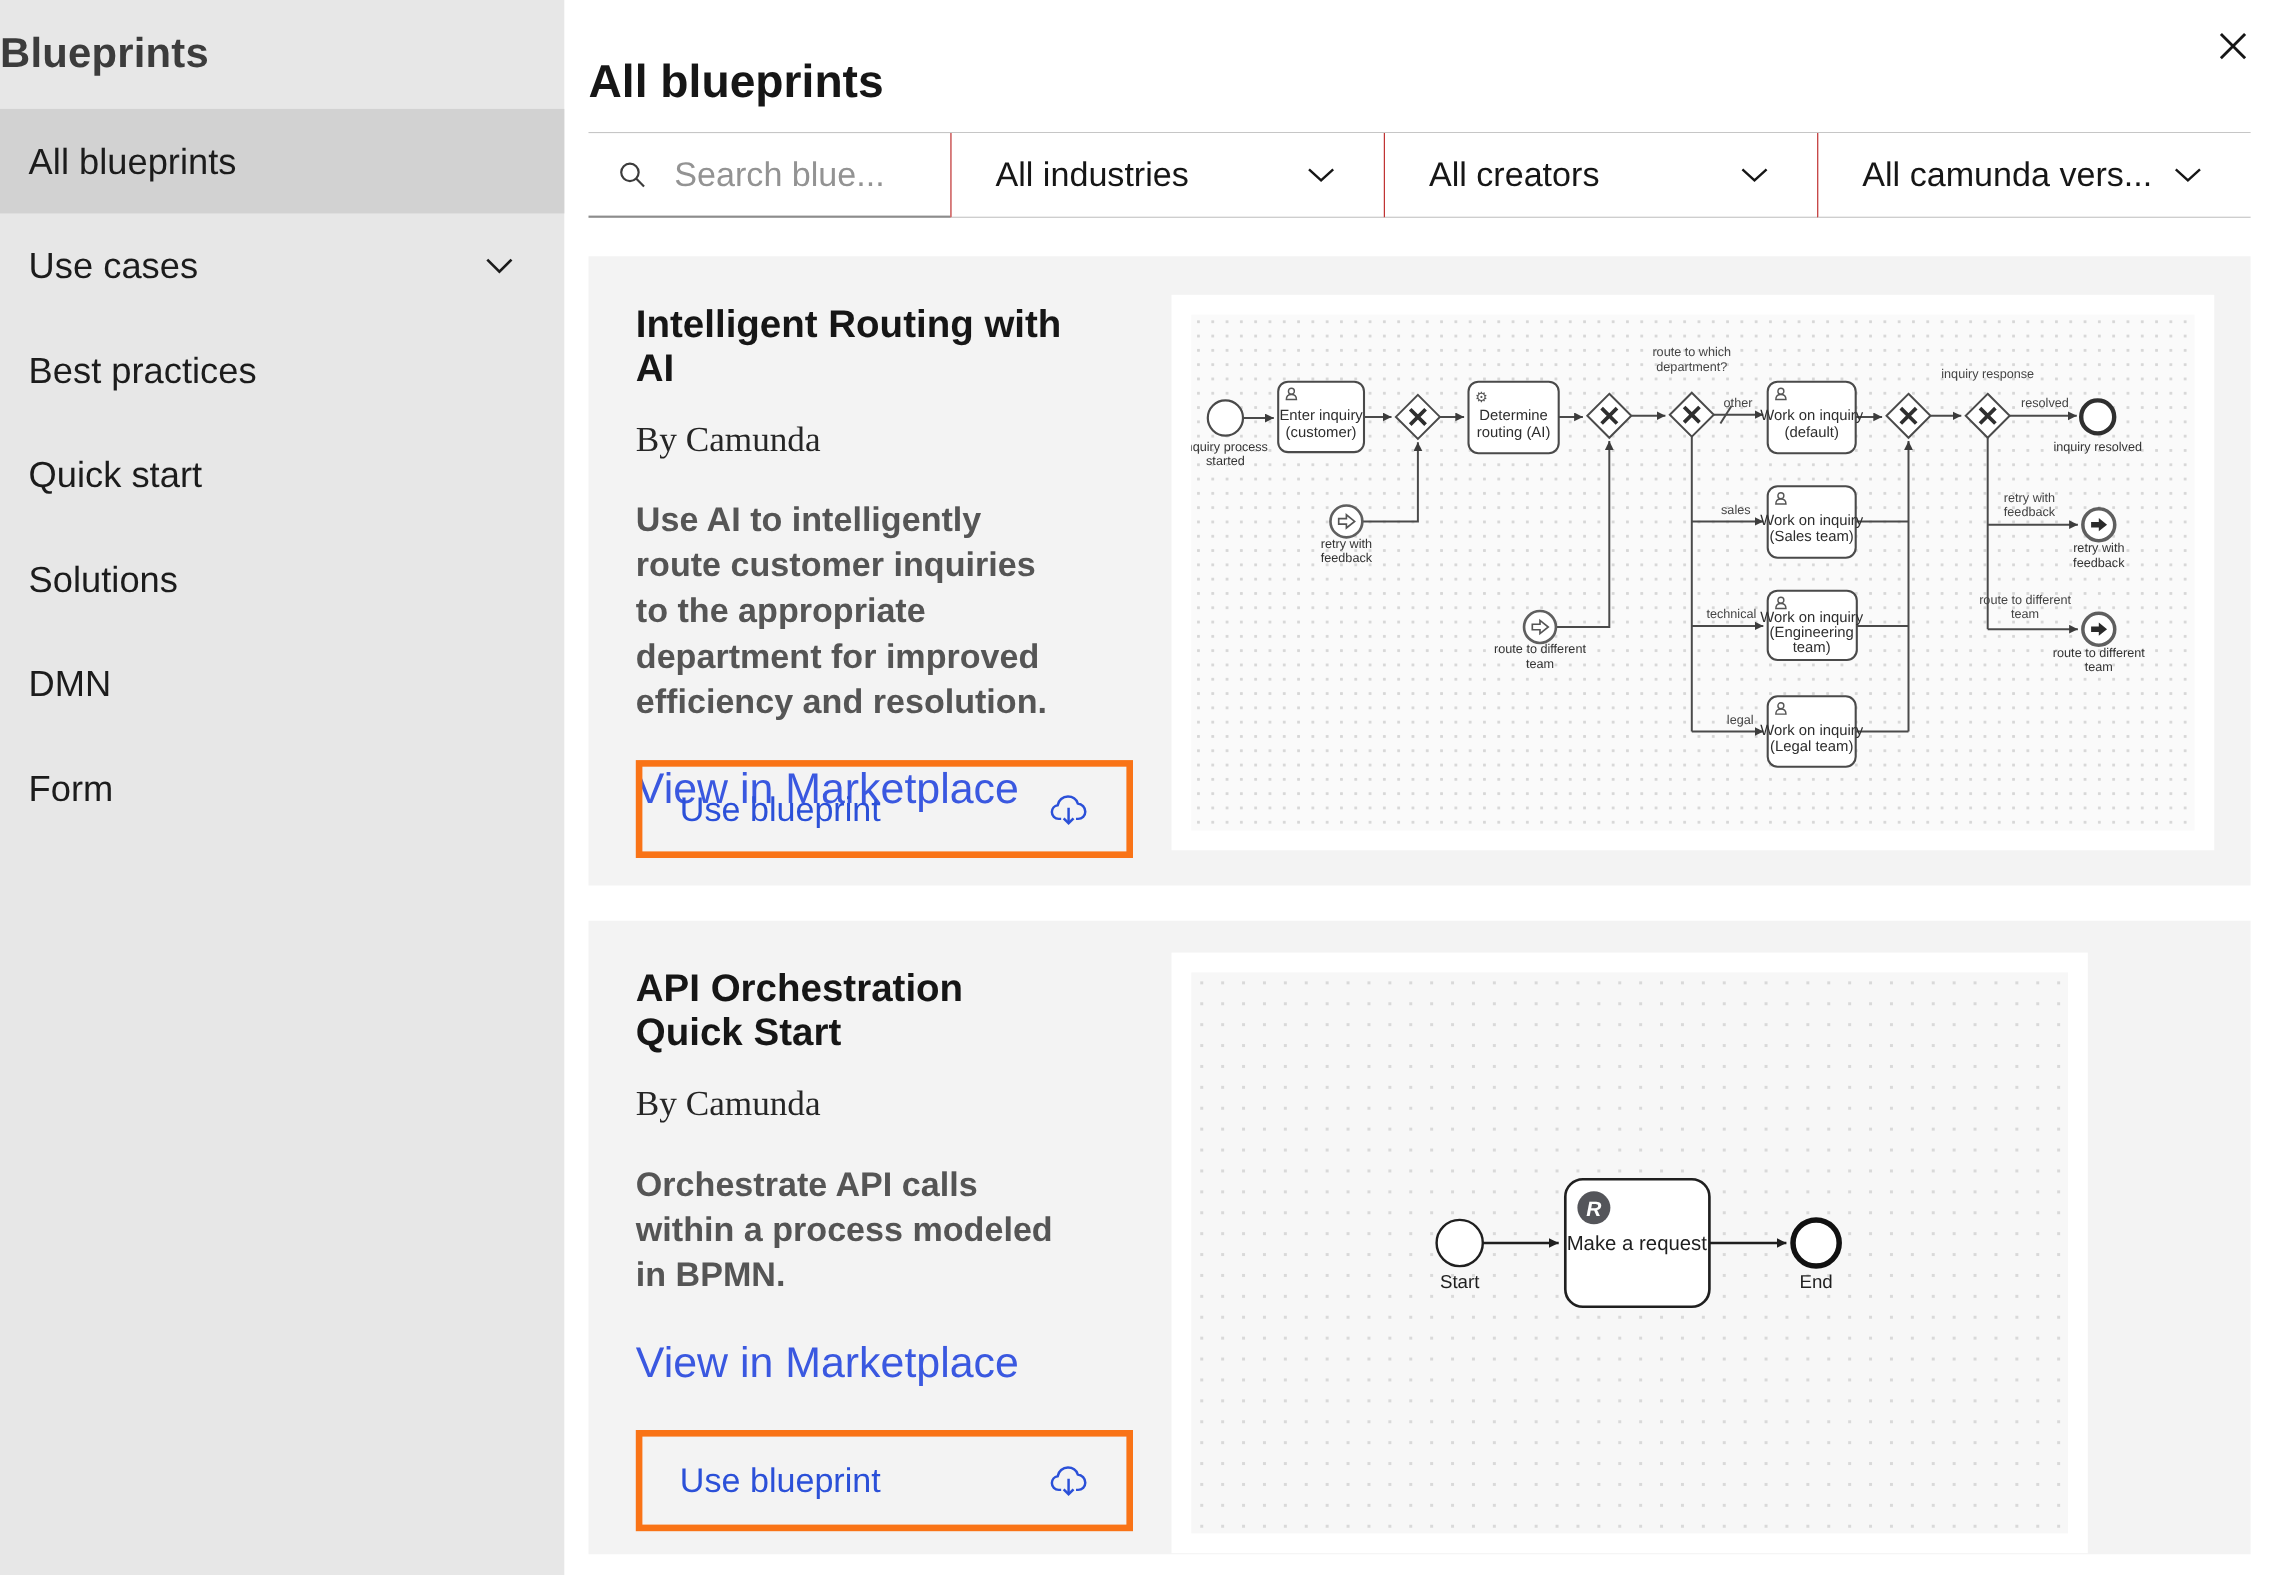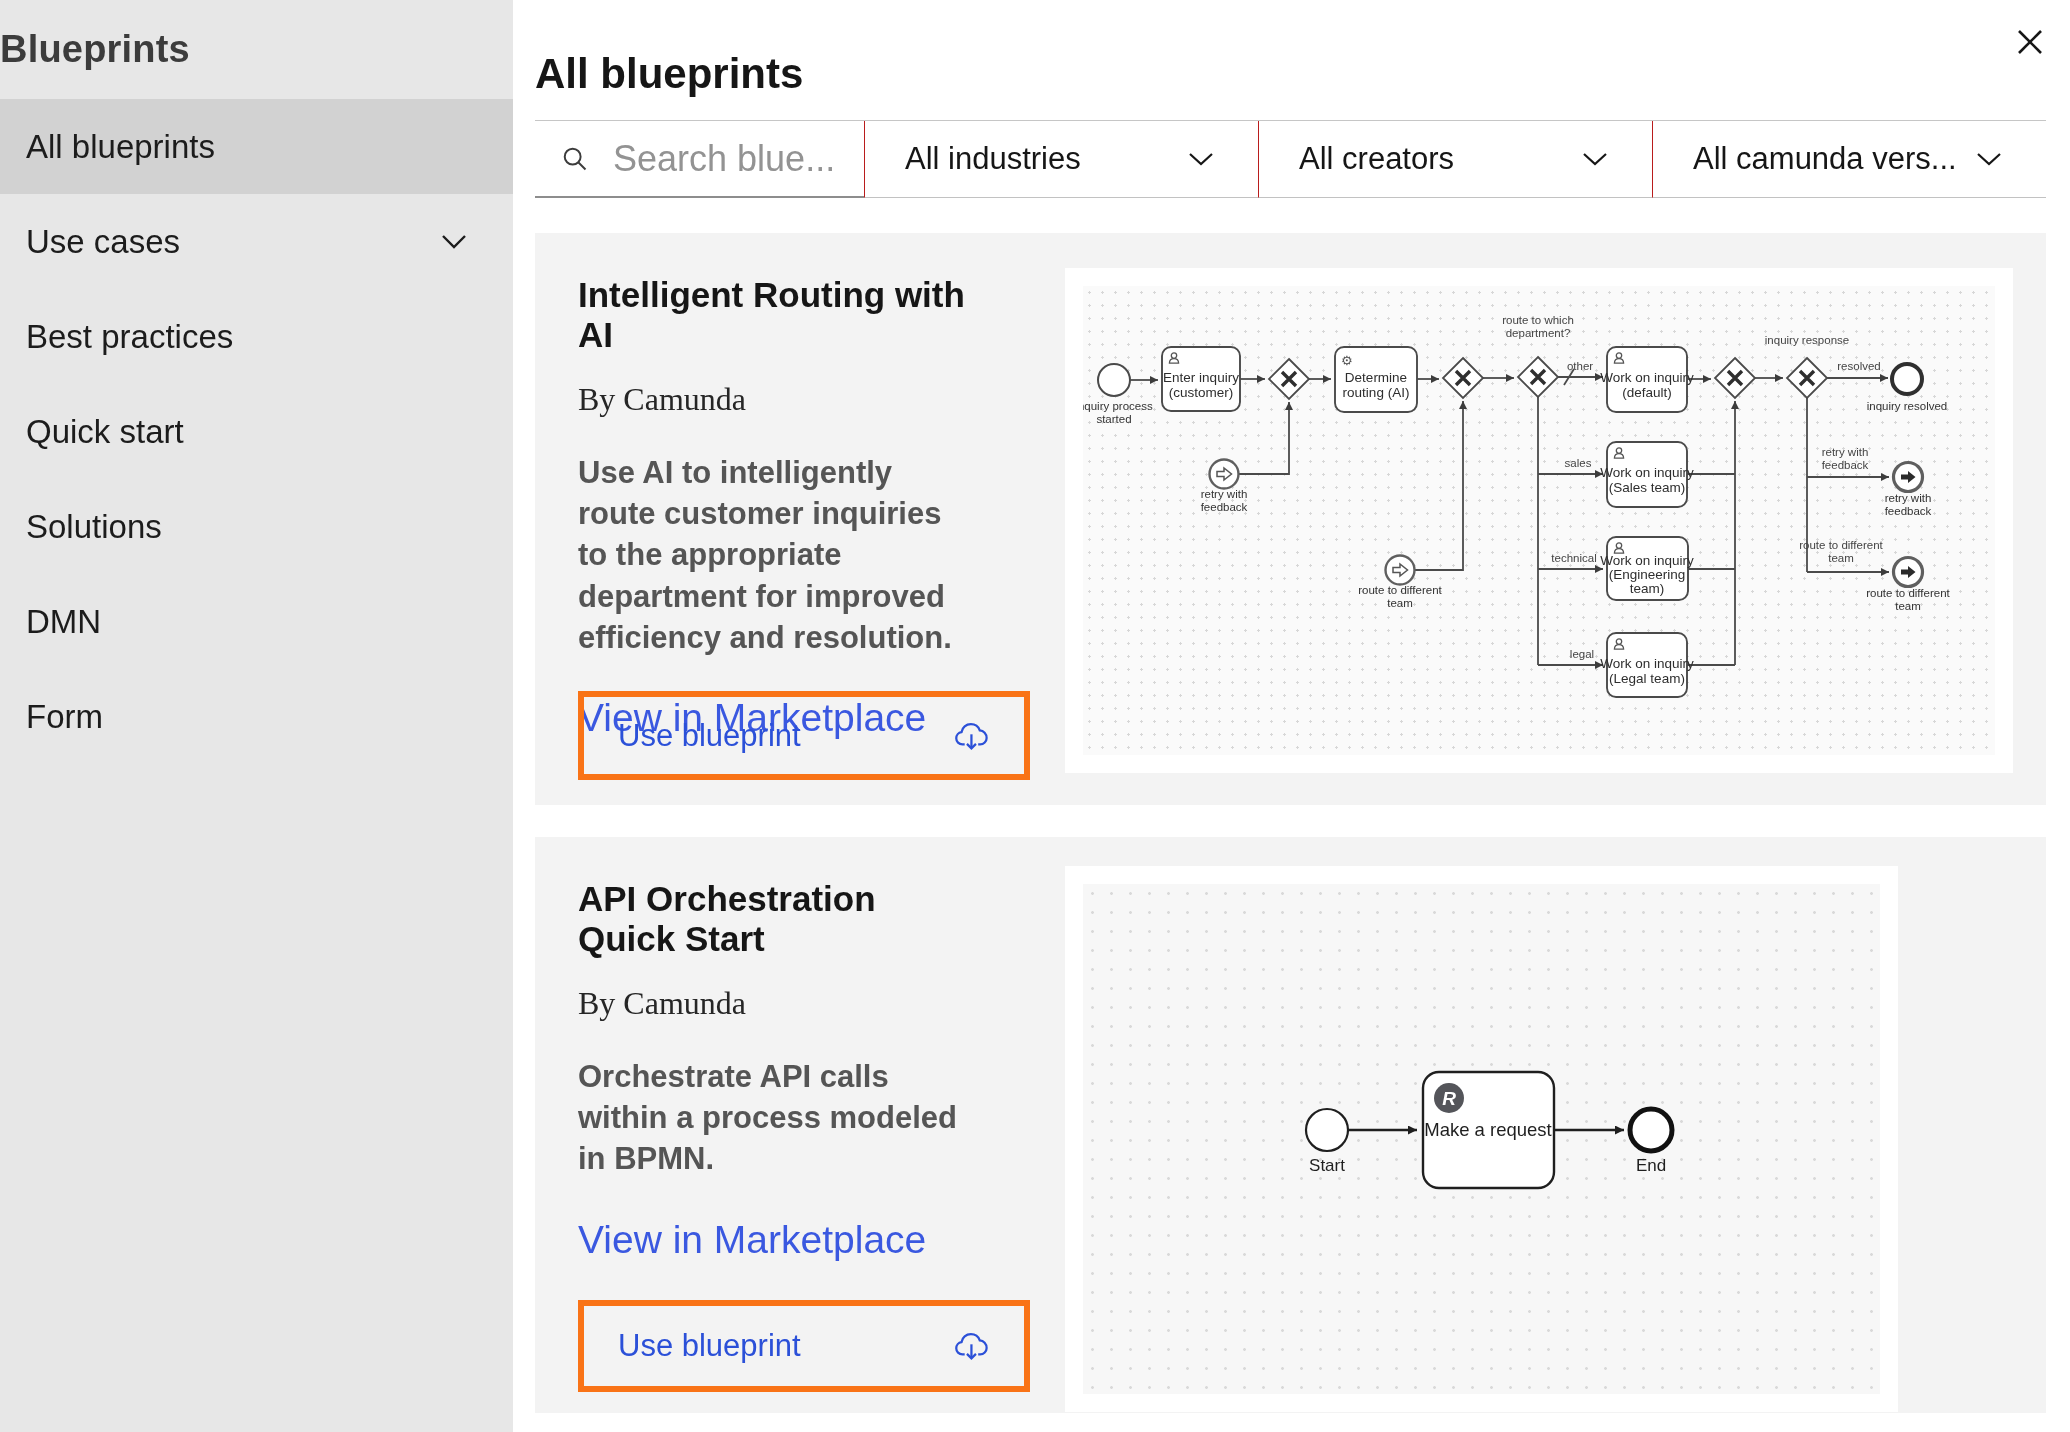--- a/index.html
+++ b/index.html
@@ -19,21 +19,21 @@
   
   .main-title { position:absolute; left:535px; top:22px; font-size:42px; font-weight:700; color:#161616; }
   .close-btn { position:absolute; left:2008px; top:20px; width:44px; height:44px; display:flex;
                align-items:center; justify-content:center; cursor:pointer; background:none; border:none; padding:0; }
 
   
   .filter-row { position:absolute; left:535px; top:120px; width:1511px; height:78px; display:flex;
                 border-top:1px solid #c6c6c6; background:#fff; }
   .search-box { width:329px; display:flex; align-items:center; padding-left:26px; gap:22px;
                 border-bottom:2px solid #8d8d8d; }
-  .search-box input { border:none; outline:none; background:transparent; font-size:36px; width:240px;
+  .search-box input { border:none; outline:none; background:transparent; font-size:31px; width:240px;
                       font-family:inherit; color:#b91c1c; }
   .search-box input::placeholder { color:#939393; }
   .dropdown { flex:1 1 0; display:flex; align-items:center; justify-content:space-between;
               padding:0 44px 0 40px; border-left:1px solid #b91c1c; border-bottom:1px solid #c2c2c2;
               font-size:31px; color:#161616; cursor:pointer; background:#fff; }
   .dd-chev { width:26px; height:15px; flex:0 0 auto; }
 
   
   .card { position:absolute; left:535px; width:1511px; background:#f3f3f3; }
   .card1 { top:233px; height:572px; }

